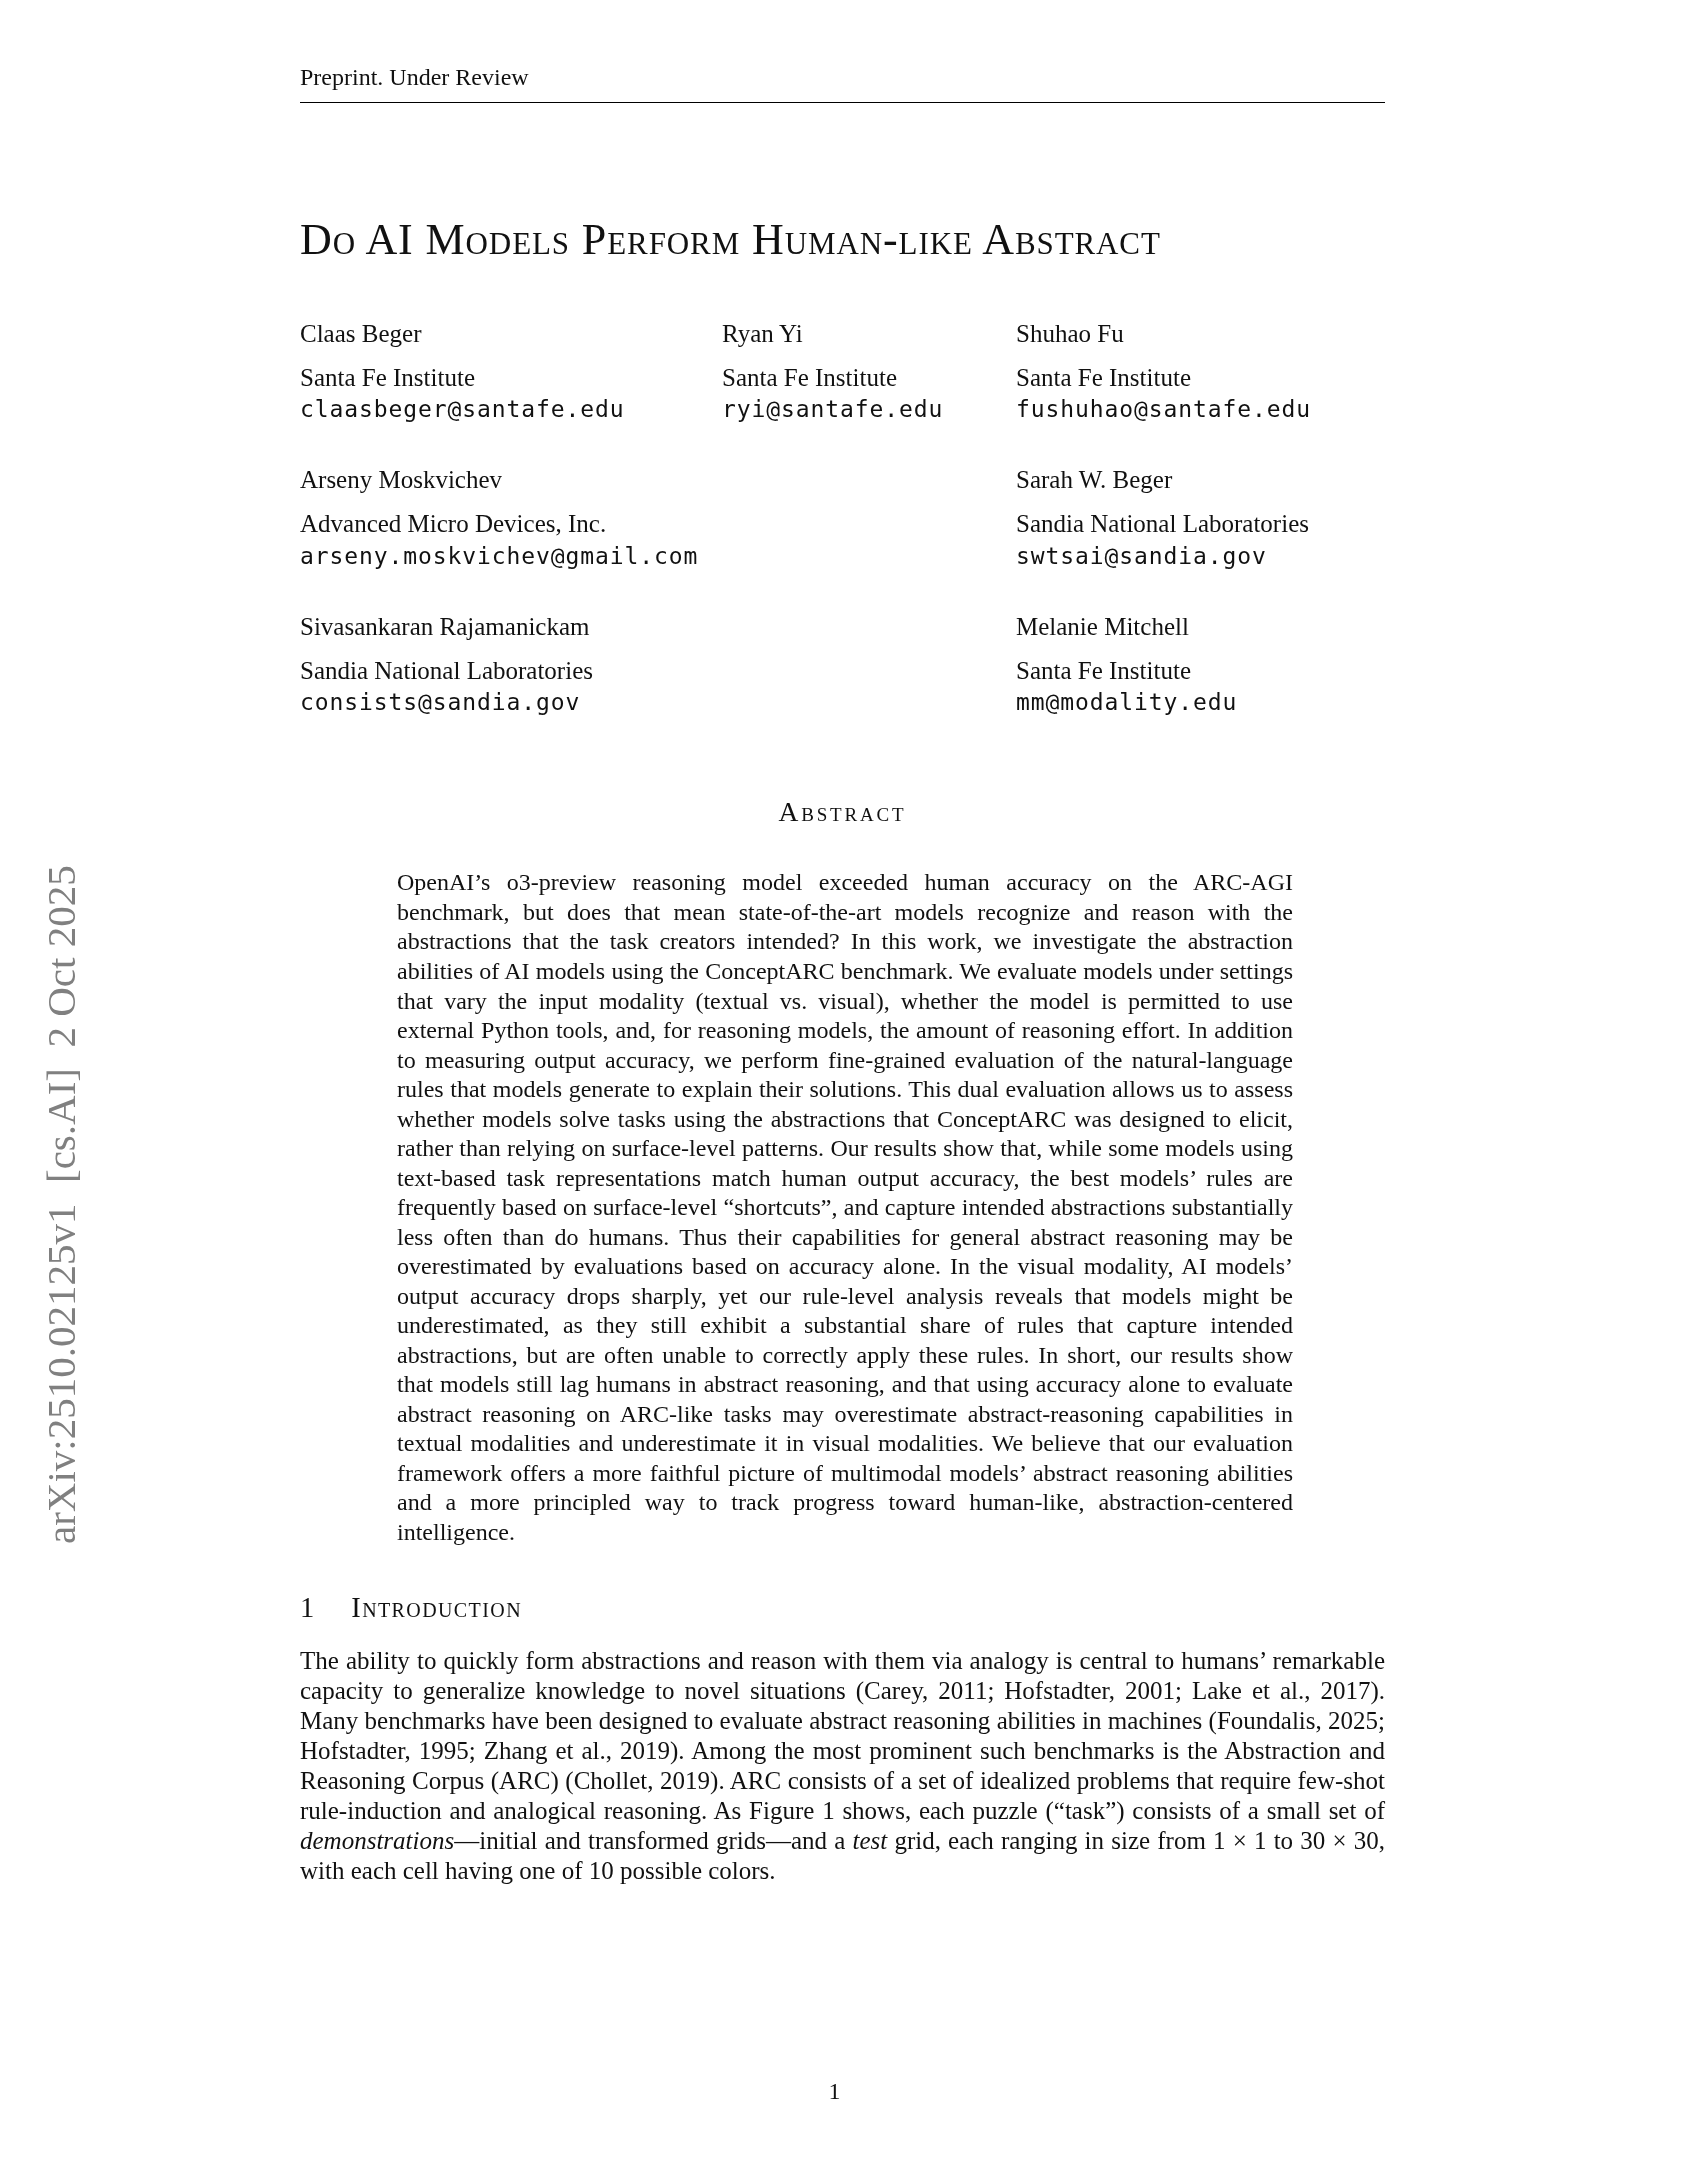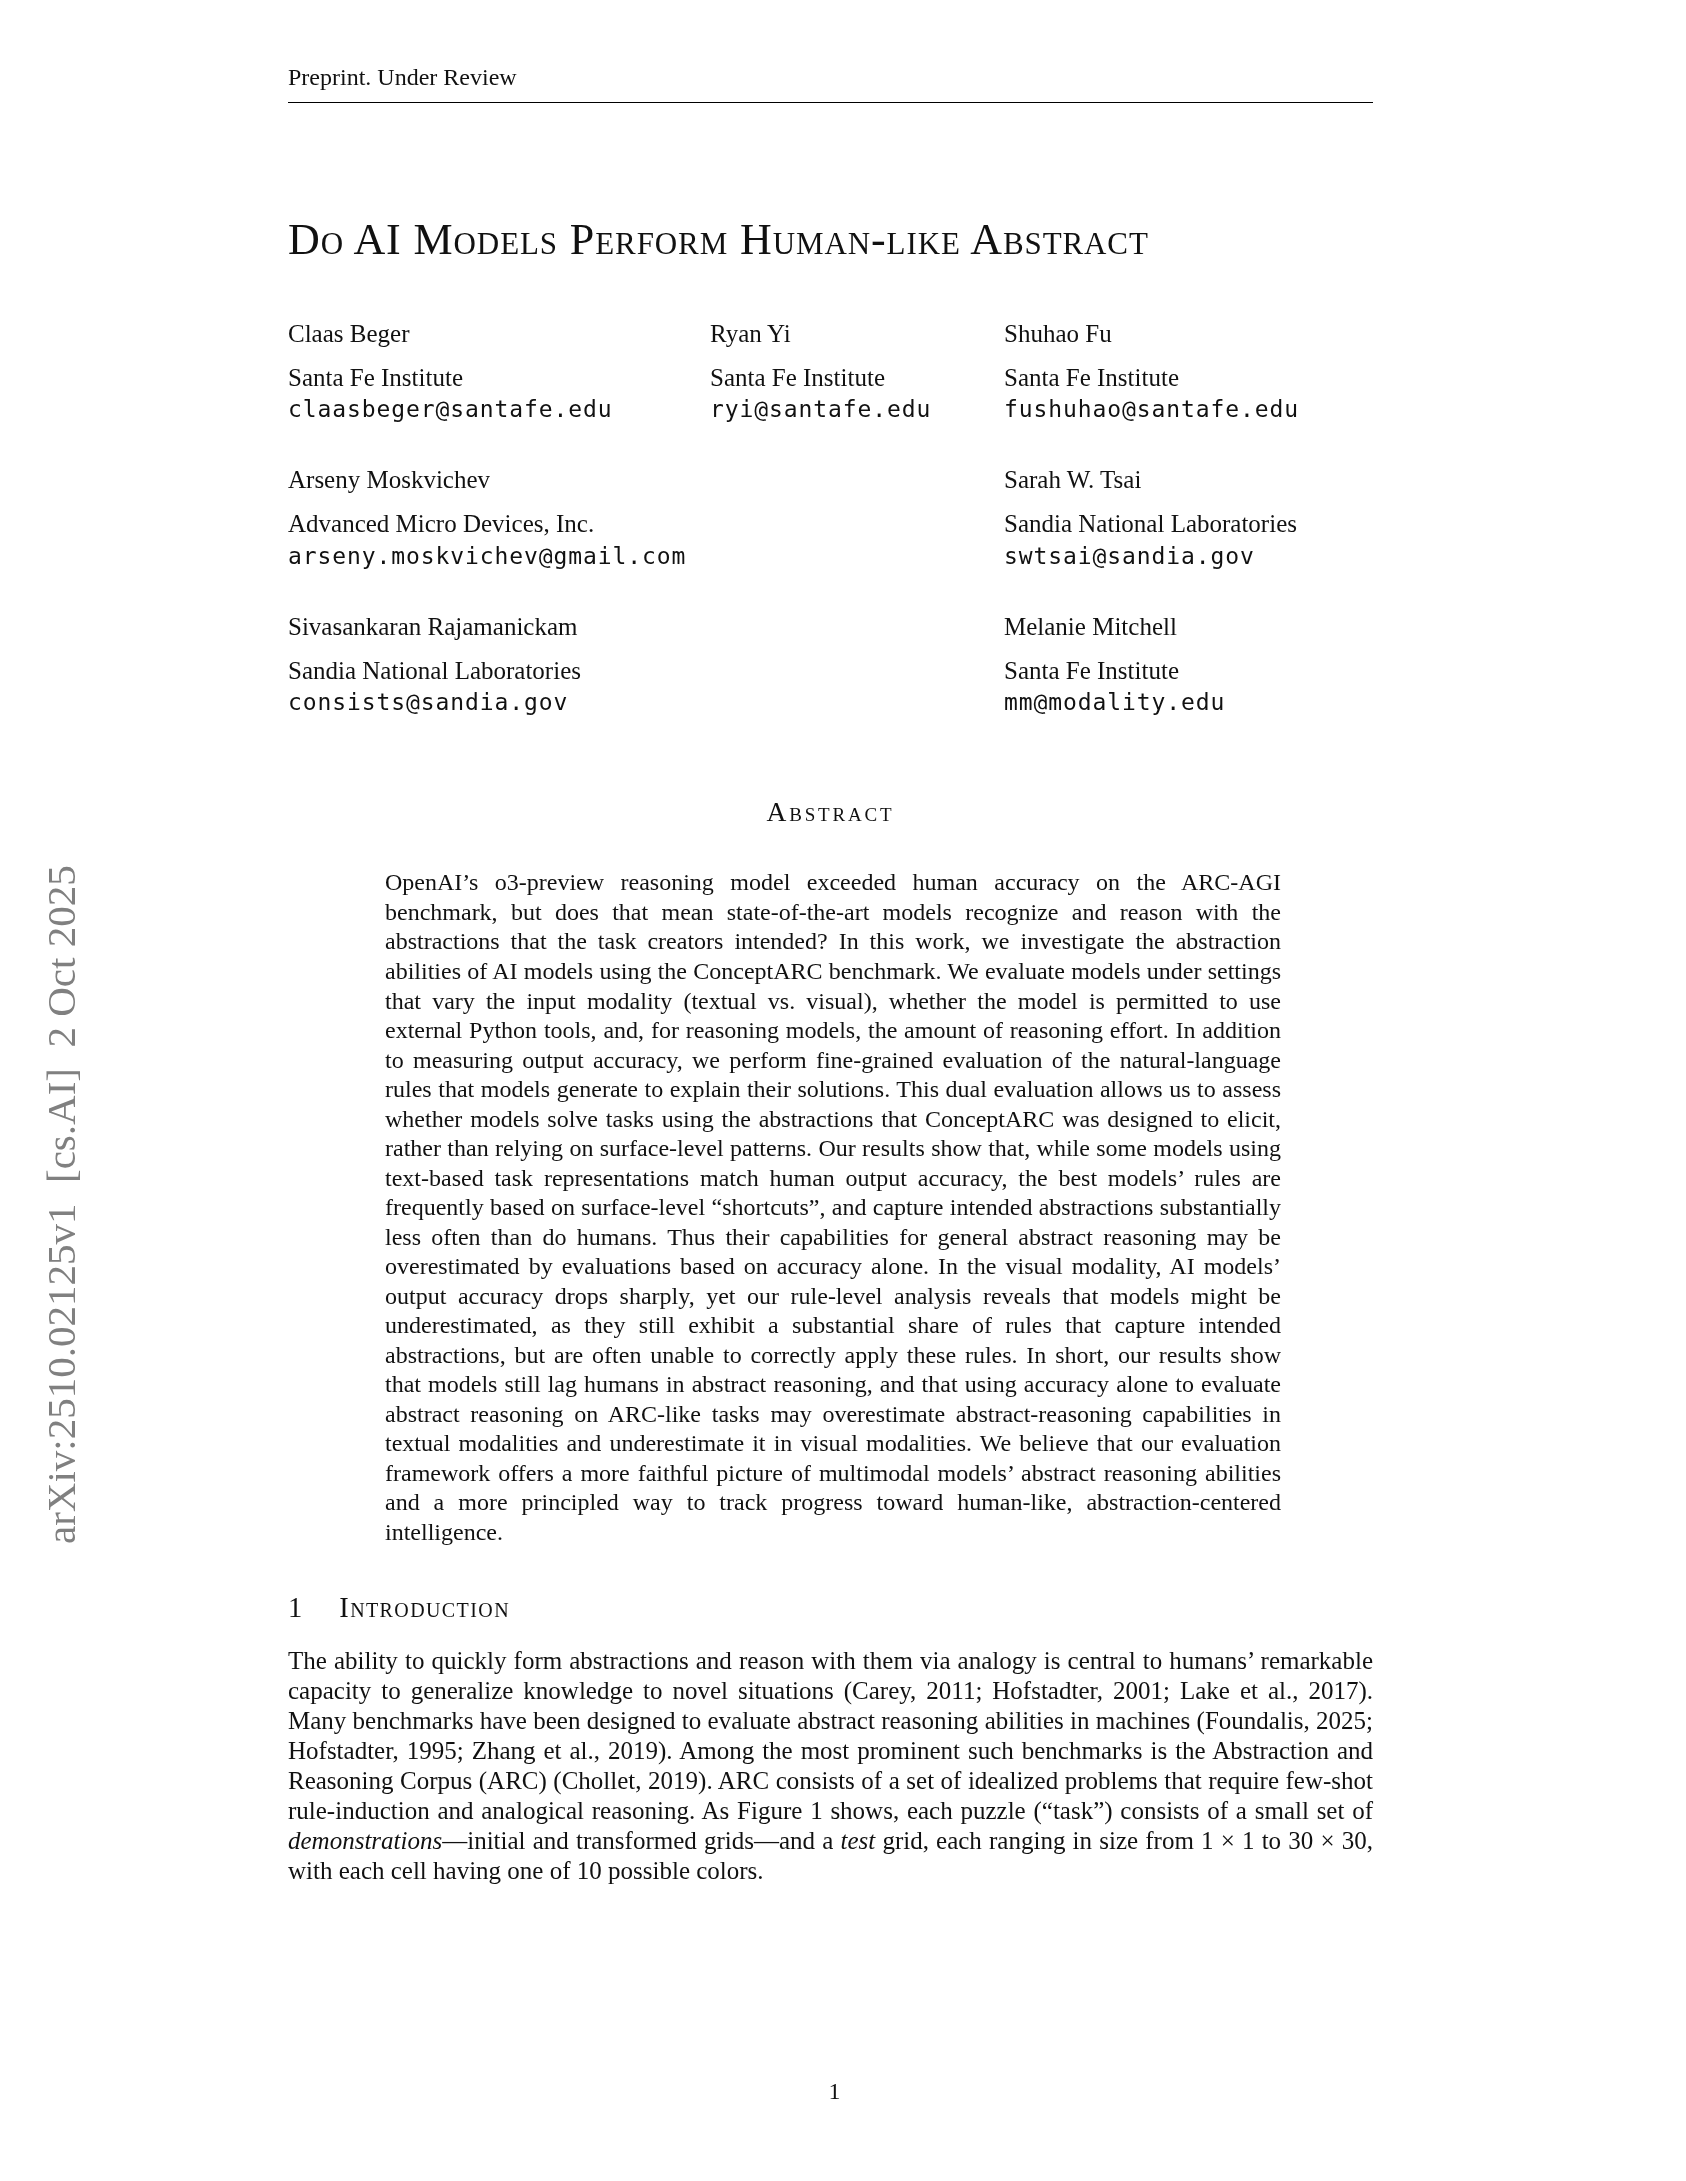--- a/index.html
+++ b/index.html
@@ -7,21 +7,21 @@
     position: relative;
     width: 1686px;
     height: 2182px;
     background: #ffffff;
     font-family: "Liberation Serif", serif;
     color: #111111;
     overflow: hidden;
   }
   .content {
     position: absolute;
-    left: 288px;
+    left: 300px;
     top: 0;
     width: 1085px;
   }
   .header {
     padding-top: 64px;
     padding-bottom: 11px;
     border-bottom: 1.8px solid #000000;
     font-size: 24px;
   }
   .title {
@@ -129,21 +129,21 @@
         <div class="author-email">fushuhao@santafe.edu</div>
       </div>
 
       <div class="author span2">
         <div class="author-name">Arseny Moskvichev</div>
         <div class="author-affil">Advanced Micro Devices, Inc.</div>
         <div class="author-email">arseny.moskvichev@gmail.com</div>
       </div>
 
       <div class="author col3">
-        <div class="author-name">Sarah W. Tsai</div>
+        <div class="author-name">Sarah W. Beger</div>
         <div class="author-affil">Sandia National Laboratories</div>
         <div class="author-email">swtsai@sandia.gov</div>
       </div>
 
       <div class="author span2">
         <div class="author-name">Sivasankaran Rajamanickam</div>
         <div class="author-affil">Sandia National Laboratories</div>
         <div class="author-email">consists@sandia.gov</div>
       </div>
 

